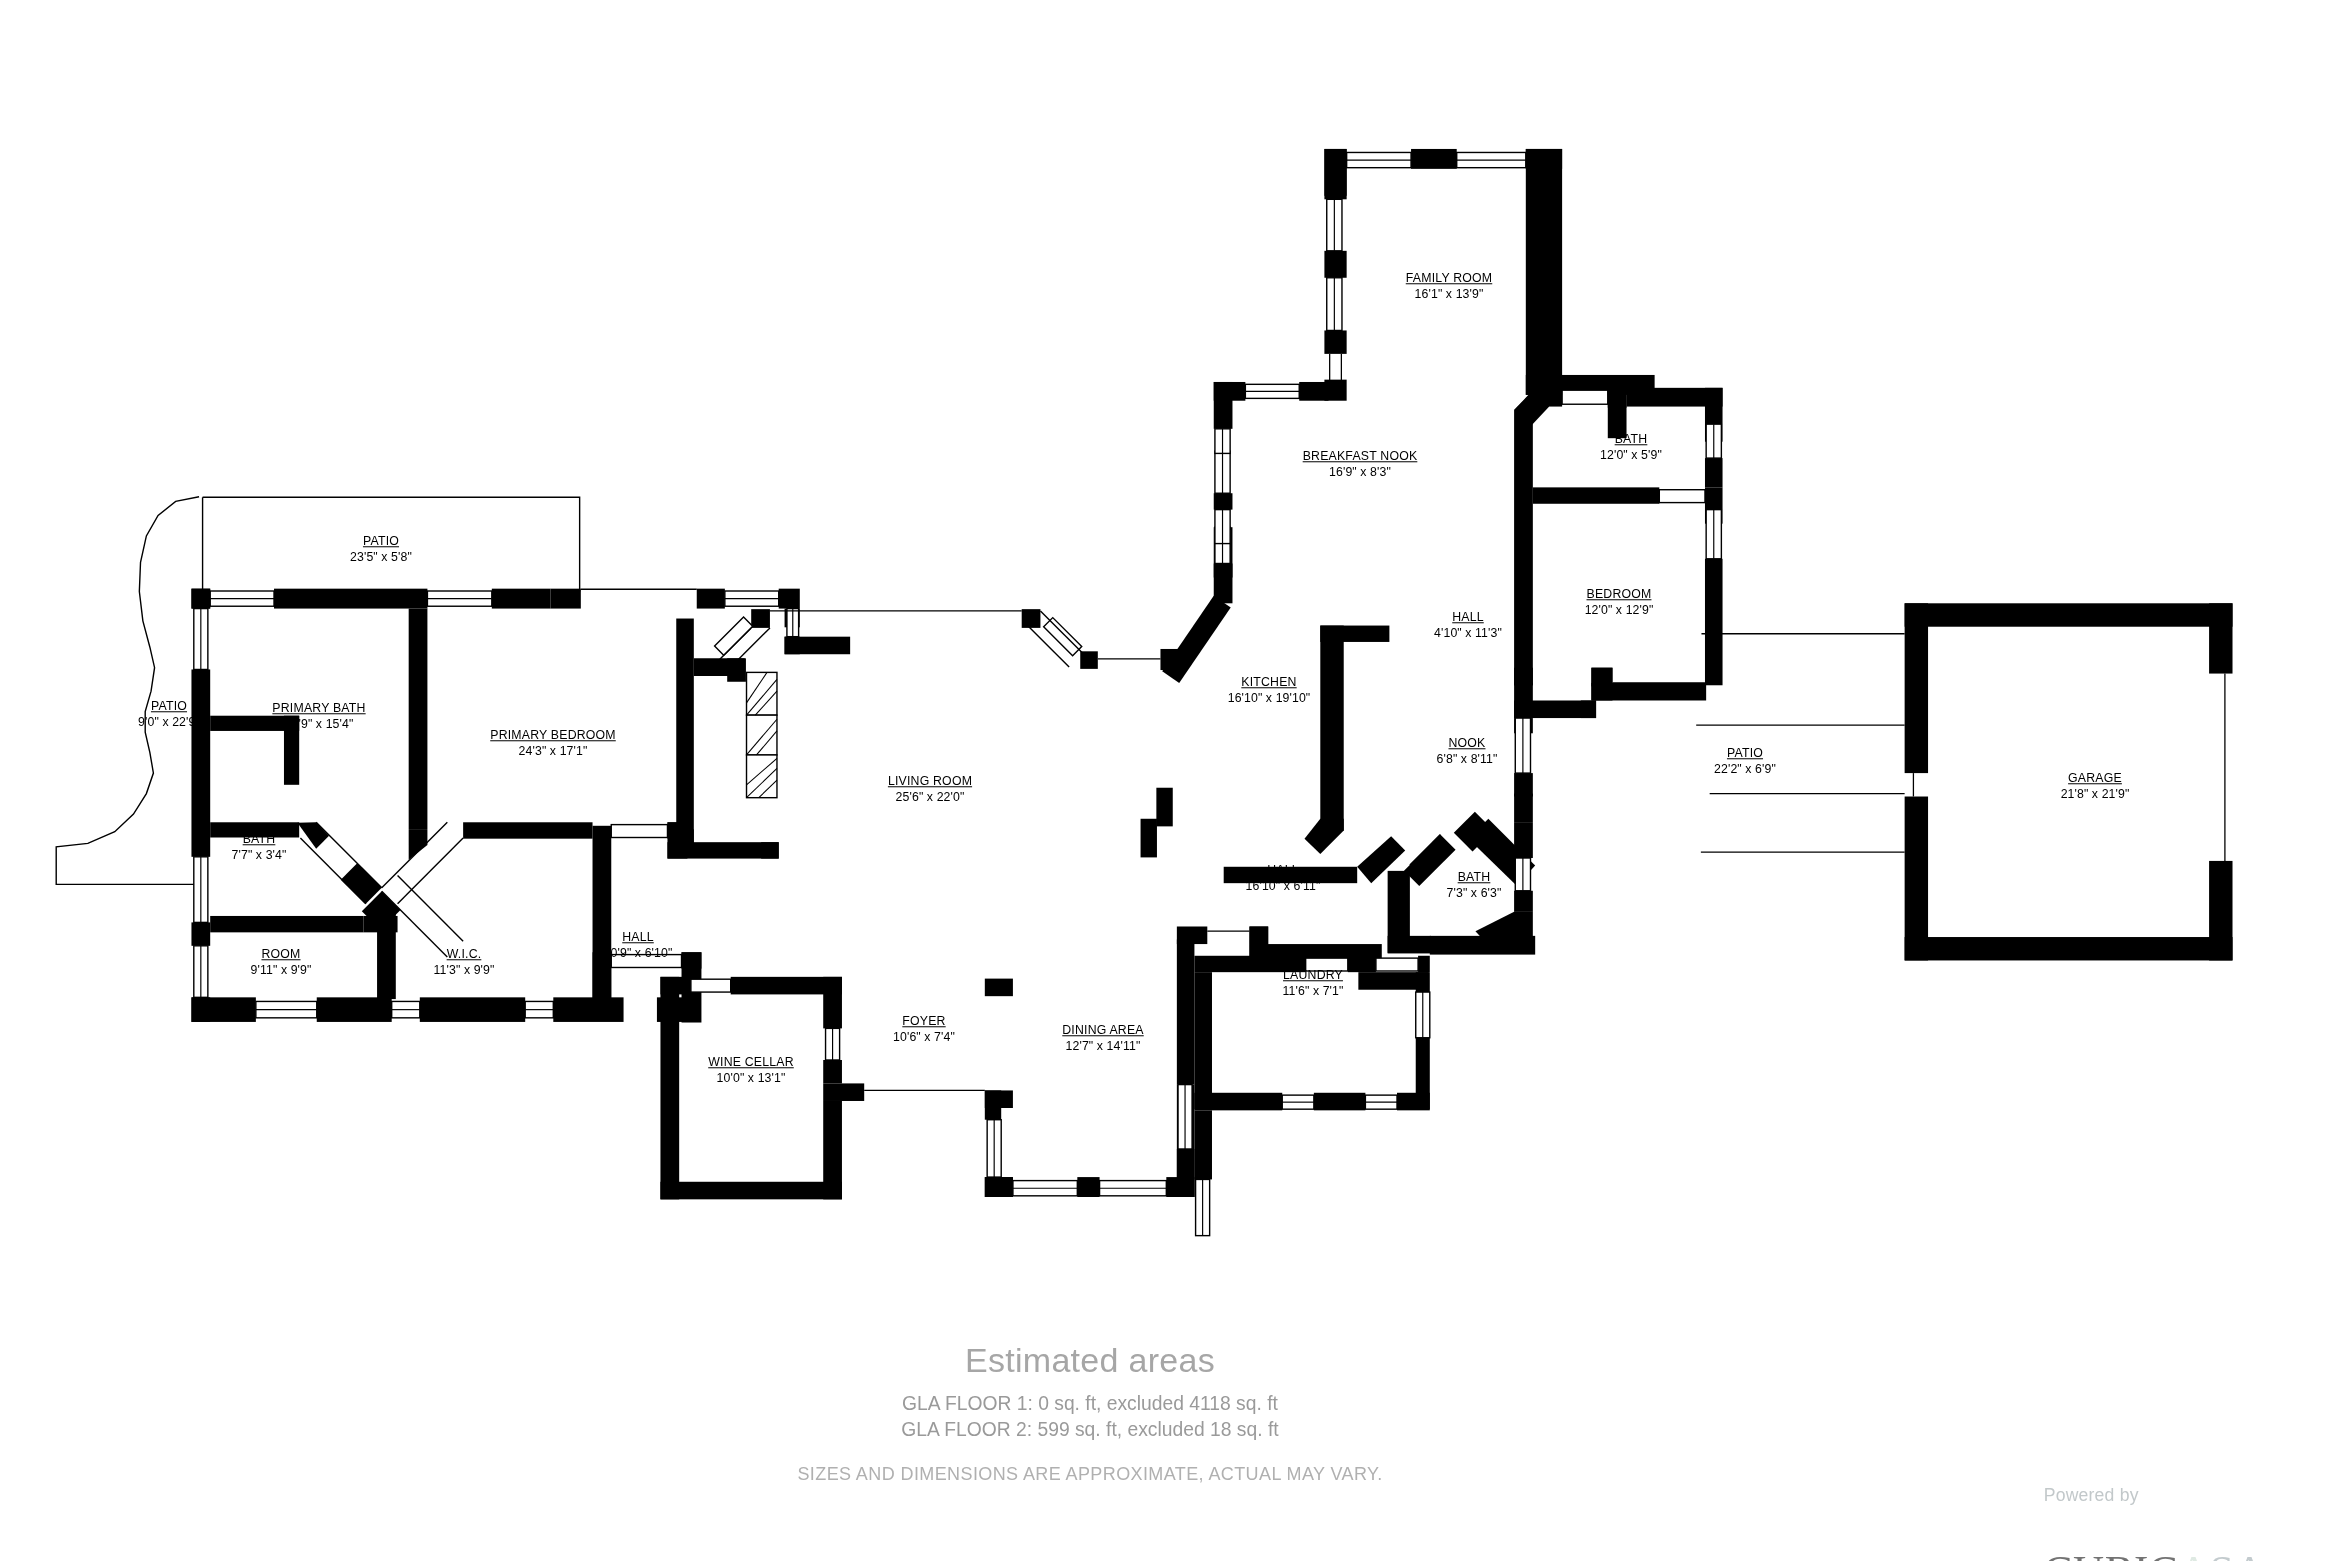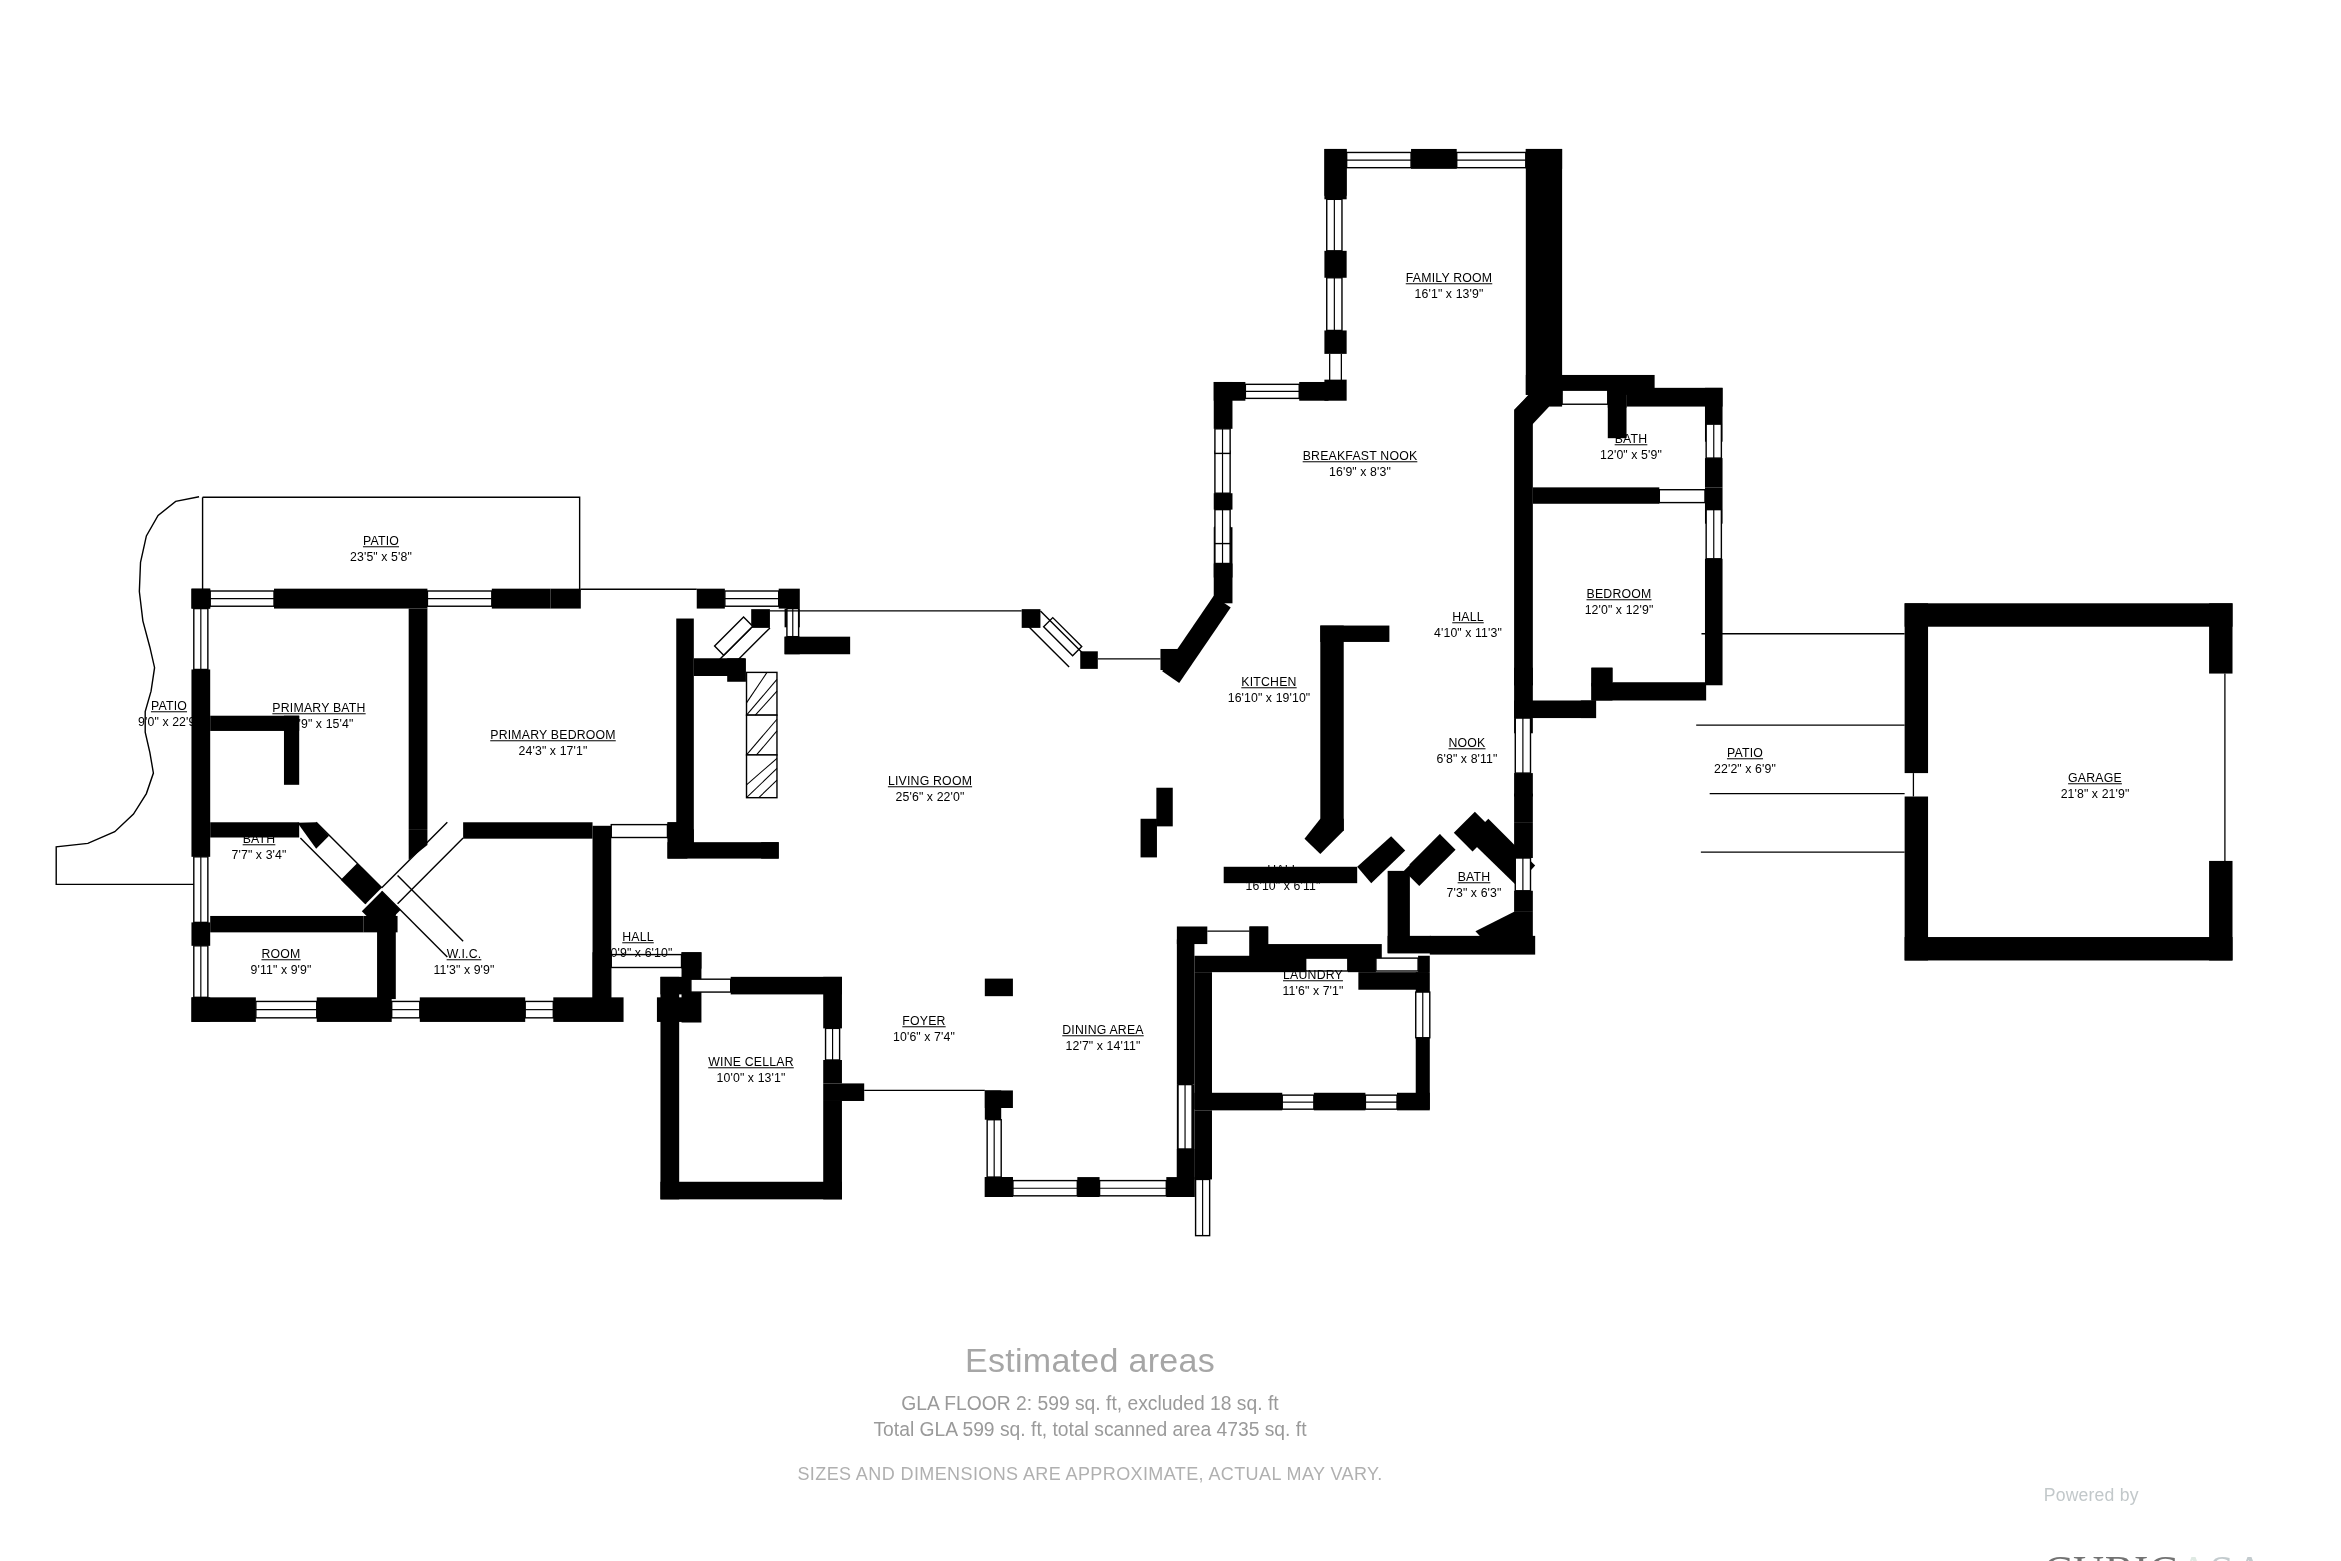--- a/index.html
+++ b/index.html
@@ -551,22 +551,22 @@
     <span class="rl-name">PATIO</span>
     <span class="rl-dim">22'2" x 6'9"</span>
   </div>
   <div class="room-label" style="left:2095px; top:787px;">
     <span class="rl-name">GARAGE</span>
     <span class="rl-dim">21'8" x 21'9"</span>
   </div>
 
   <div id="footer">
     <div class="est-title">Estimated areas</div>
+    <div class="est-line">GLA FLOOR 1: 0 sq. ft, excluded 4118 sq. ft</div>
     <div class="est-line">GLA FLOOR 2: 599 sq. ft, excluded 18 sq. ft</div>
-    <div class="est-line">Total GLA 599 sq. ft, total scanned area 4735 sq. ft</div>
     <div class="disclaimer">SIZES AND DIMENSIONS ARE APPROXIMATE, ACTUAL MAY VARY.</div>
   </div>
 
   <div id="brand">
     <div class="powered">Powered by</div>
     <div class="logo-wrap">
       <span class="logo-cubic">CUBIC</span>
       <span class="logo-a1">A</span>
       <span class="logo-sa">SA</span>
     </div>

